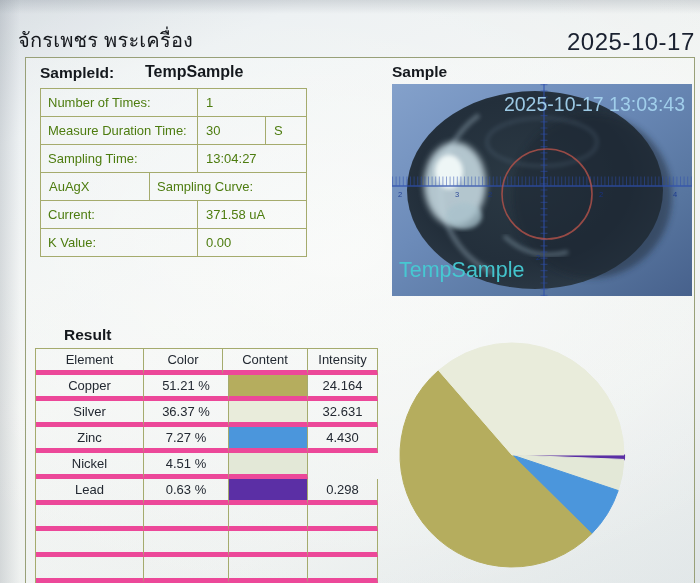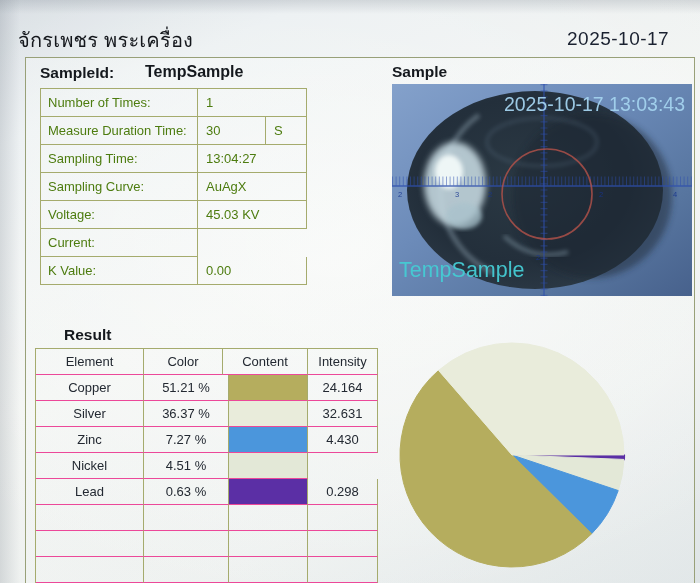--- a/index.html
+++ b/index.html
@@ -13,21 +13,21 @@
     background:
       linear-gradient(180deg, rgba(110,120,132,.22), rgba(110,120,132,0) 14px),
       linear-gradient(90deg, rgba(100,110,122,.20), rgba(100,110,122,0) 20px),
       radial-gradient(120% 95% at 48% 42%, rgba(255,255,255,.55), rgba(255,255,255,0) 65%),
       linear-gradient(155deg,#d7dde2 0%,#e9eef0 16%,#f2f4f2 46%,#edf0ef 74%,#dee4e6 100%);
   }
   .hdr-title{
     position:absolute;left:18px;top:24px;font-size:20px;color:#14171c;letter-spacing:.2px;
   }
   .hdr-date{
-    position:absolute;left:567px;top:28px;font-size:19px;color:#1a2130;letter-spacing:.5px;
+    position:absolute;left:567px;top:28px;font-size:24px;color:#1a2130;letter-spacing:.5px;
   }
   .outer-box{
     position:absolute;left:25px;top:57px;width:668px;height:560px;
     border:1px solid #98a078;border-bottom:none;
     background:linear-gradient(170deg, rgba(250,252,250,.35), rgba(244,247,245,.15));
   }
   .section-label{position:absolute;font-size:15.5px;font-weight:bold;color:#14181d;}
   .sampleid-label{left:40px;top:64px;}
   .sampleid-value{left:145px;top:63px;font-size:16px;}
   .sample-label{left:392px;top:63px;}
@@ -49,21 +49,21 @@
   .value-cell.fixed{flex:none;width:68px;}
   .unit-cell{flex:1;padding-left:8px;}
 
   
   .result-table{
     position:absolute;left:35px;top:348px;width:342px;
     border-top:1px solid #a5ab6d;border-left:1px solid #a5ab6d;
   }
   .r-row{display:flex;height:26px;}
   .r-cell{
-    border-right:1px solid #a5ab6d;border-bottom:1px solid #ec4899;
+    border-right:1px solid #a5ab6d;border-bottom:5px solid #ec4899;
     display:flex;align-items:center;justify-content:center;
     font-size:13px;color:#232932;box-sizing:border-box;text-align:right;
   }
   .c-el{width:108px;}
   .c-ct{width:85px;}
   .c-co{width:79px;}
   .c-in{width:70px;}
 
   .sample-photo{position:absolute;left:392px;top:84px;width:300px;height:212px;}
   .pie-wrap{position:absolute;left:398px;top:341px;width:228px;height:228px;}
@@ -90,29 +90,26 @@
     <div class="info-row">
       <div class="cell label-cell">Measure Duration Time:</div>
       <div class="cell value-cell fixed">30</div>
       <div class="cell unit-cell">S</div>
     </div>
     <div class="info-row">
       <div class="cell label-cell">Sampling Time:</div>
       <div class="cell value-cell">13:04:27</div>
     </div>
     <div class="info-row">
+      <div class="cell value-cell">AuAgX</div>
       <div class="cell label-cell">Sampling Curve:</div>
-      <div class="cell value-cell">AuAgX</div>
-    </div>
-    <div class="info-row">
-      <div class="cell label-cell">Voltage:</div>
-      <div class="cell value-cell">45.03 KV</div>
     </div>
     <div class="info-row">
       <div class="cell label-cell">Current:</div>
+      <div class="cell value-cell">371.58 uA</div>
     </div>
     <div class="info-row">
       <div class="cell label-cell">K Value:</div>
       <div class="cell value-cell">0.00</div>
     </div>
   </div>
 
 <div class="section-label sample-label">Sample</div>
 
 <svg class="sample-photo" viewBox="0 0 300 212">

